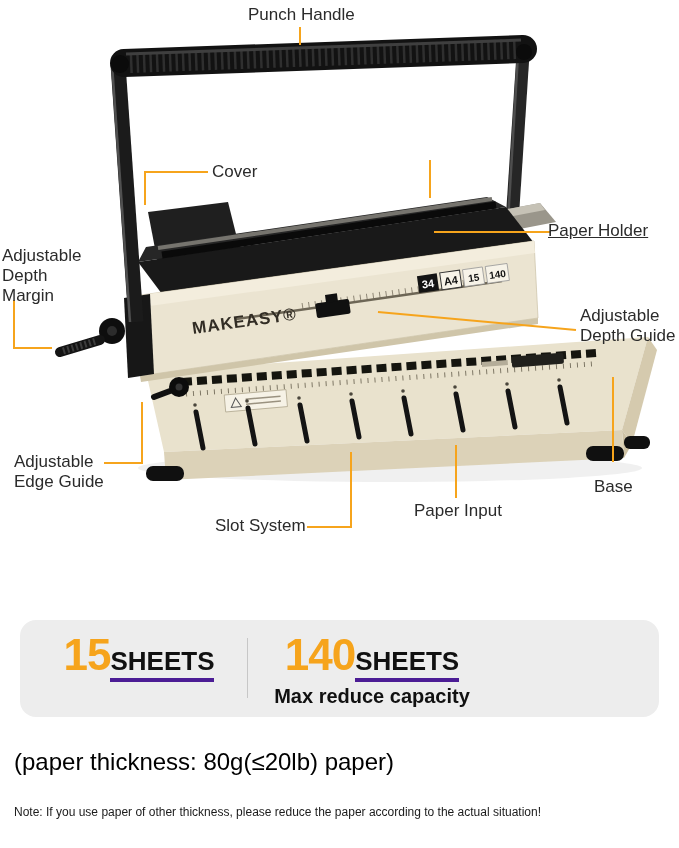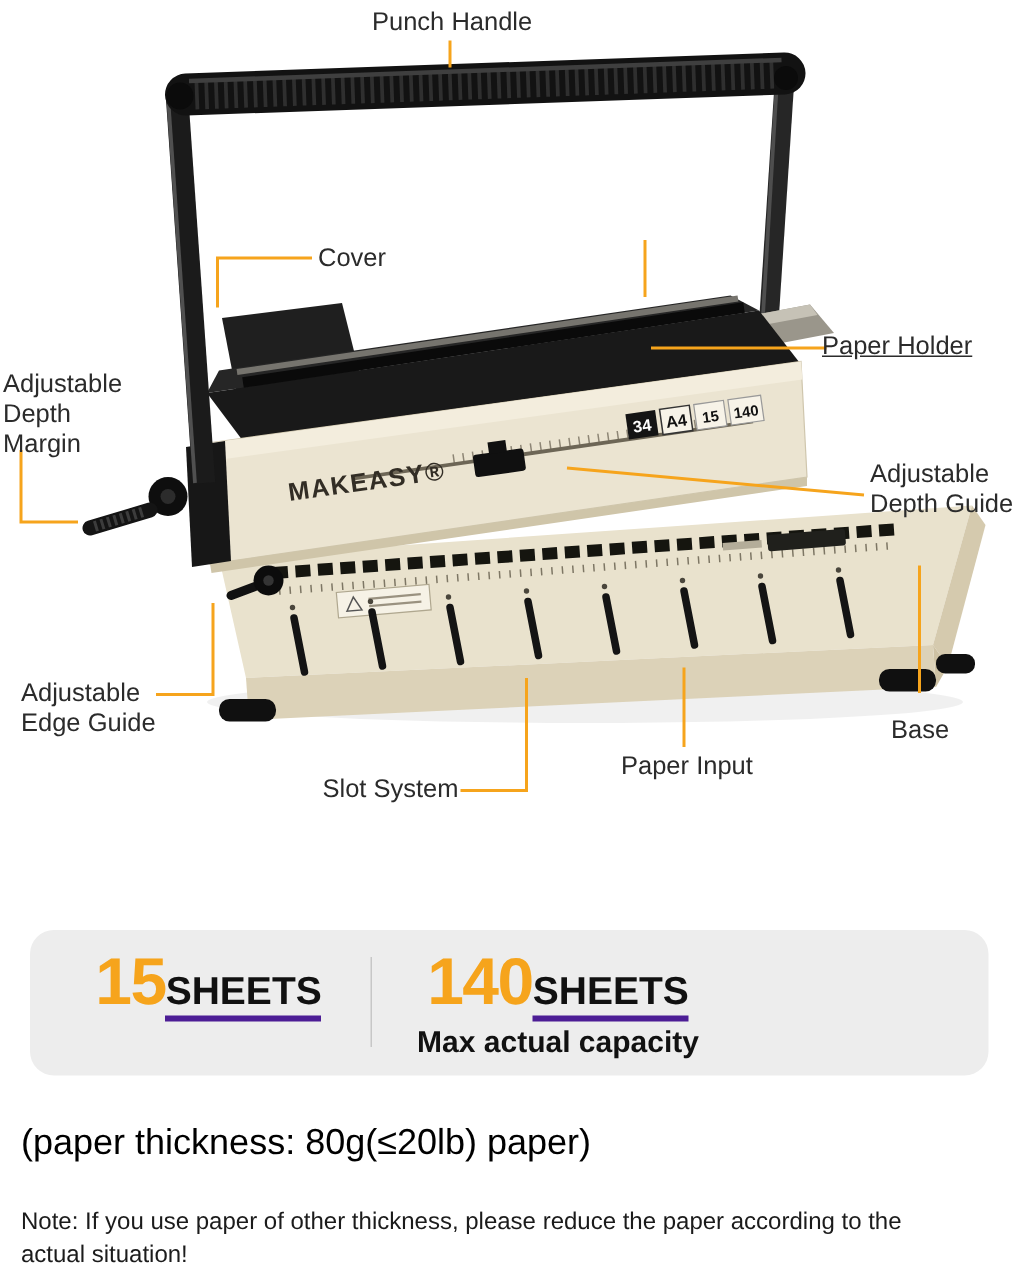--- a/index.html
+++ b/index.html
@@ -26,21 +26,21 @@
     border-bottom:4px solid #4c1d95;padding-bottom:1px;
   }
   .stat-caption{font-size:20px;font-weight:700;color:#111;margin-top:3px;}
   .stat-divider{
     position:absolute;left:227px;top:18px;width:1px;height:60px;background:#c7c7c7;
   }
   .thickness{
     position:absolute;left:14px;top:748px;font-size:24px;color:#000;
   }
   .footnote{
-    position:absolute;left:14px;top:804px;width:612px;font-size:16px;
+    position:absolute;left:14px;top:804px;width:612px;font-size:12px;
     line-height:1.35;color:#1b1b1b;
   }
 </style>
 </head>
 <body>
 
 <div class="page">
 
   <svg class="scene" viewBox="0 0 679 848" aria-hidden="true">
 
@@ -200,21 +200,21 @@
         <span class="stat-num">15</span>
           <span class="stat-unit">SHEETS</span>
       </div>
     </div>
     <div class="stat-divider"></div>
     <div class="stat stat-right">
       <div class="stat-line">
         <span class="stat-num">140</span>
           <span class="stat-unit">SHEETS</span>
       </div>
-      <div class="stat-caption">Max actual capacity</div>
+      <div class="stat-caption">Max reduce capacity</div>
     </div>
   </div>
 
   <div class="thickness">(paper thickness: 80g(≤20lb) paper)</div>
 
   <div class="footnote">Note: If you use paper of other thickness, please reduce the paper according to the actual situation!</div>
 
 </div>
 
 </body></html>

